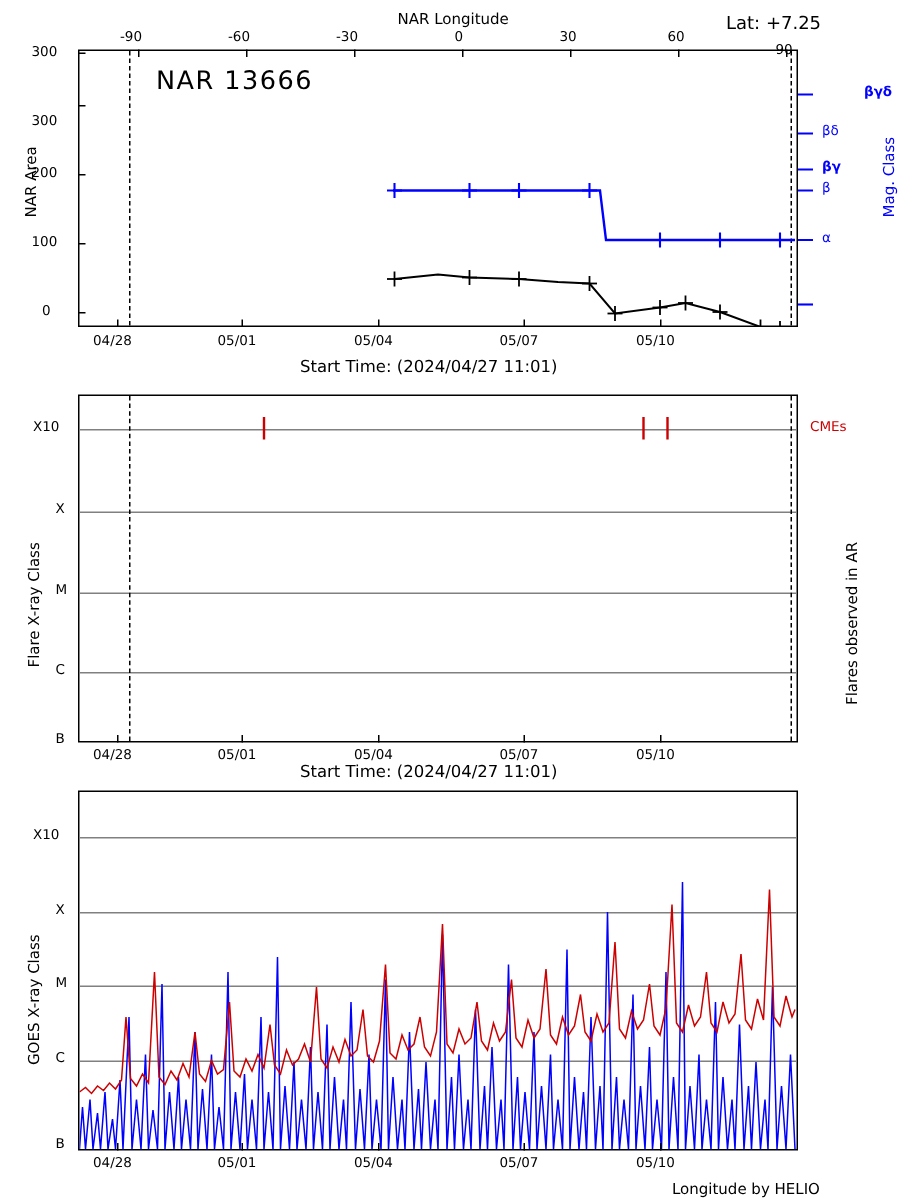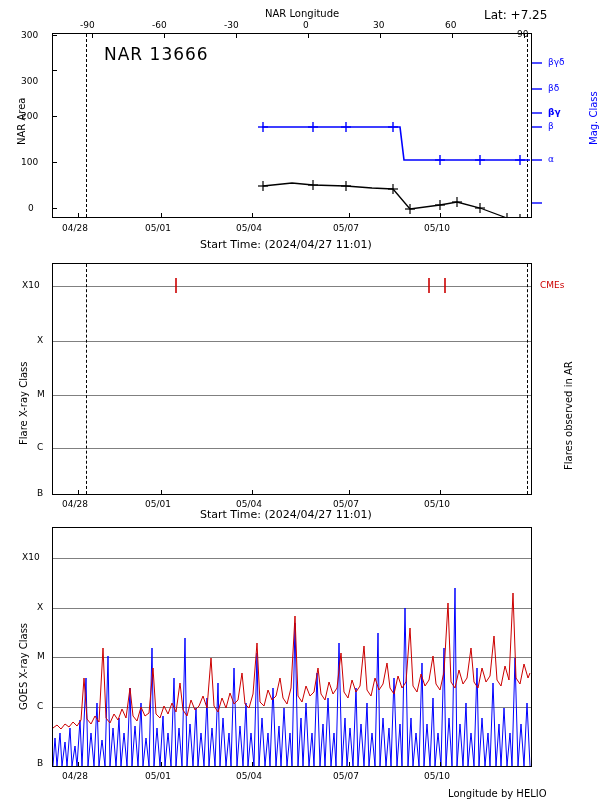--- a/index.html
+++ b/index.html
@@ -118,21 +118,21 @@
   <svg style="position:absolute;left:532px;top:33px;" width="12" height="185">
     <g stroke="#0000ff" stroke-width="1.4">
       <line x1="0" y1="30" x2="10" y2="30"></line>
       <line x1="0" y1="56" x2="10" y2="56"></line>
       <line x1="0" y1="80" x2="10" y2="80"></line>
       <line x1="0" y1="94" x2="10" y2="94"></line>
       <line x1="0" y1="127" x2="10" y2="127"></line>
       <line x1="0" y1="170" x2="10" y2="170"></line>
     </g>
   </svg>
-  <div class="lbl-sm blue" style="left:548px;top:57px;">βγδ</div>
+  <div class="lbl-sm blue" style="left:576px;top:57px;font-weight:bold;">βγδ</div>
   <div class="lbl-sm blue" style="left:548px;top:83px;">βδ</div>
   <div class="lbl-sm blue" style="left:548px;top:107px;font-weight:bold;">βγ</div>
   <div class="lbl-sm blue" style="left:548px;top:121px;">β</div>
   <div class="lbl-sm blue" style="left:548px;top:154px;">α</div>
 
   <div class="vert blue" style="left:588px;top:145px;transform:rotate(-90deg);">Mag. Class</div>
 
   <div class="tick" style="left:78px;top:213px;width:1px;height:5px;"></div>
   <div class="tick" style="left:161px;top:213px;width:1px;height:5px;"></div>
   <div class="tick" style="left:252px;top:213px;width:1px;height:5px;"></div>

